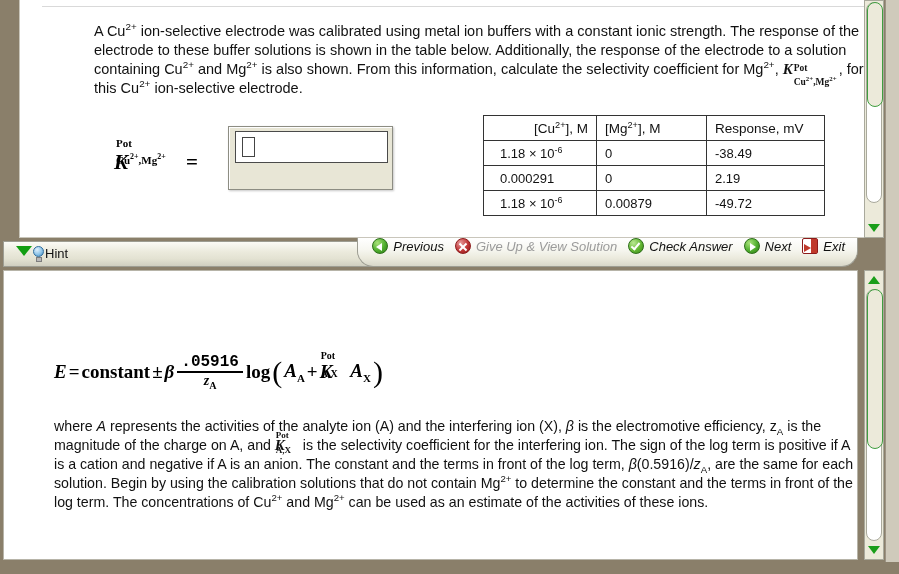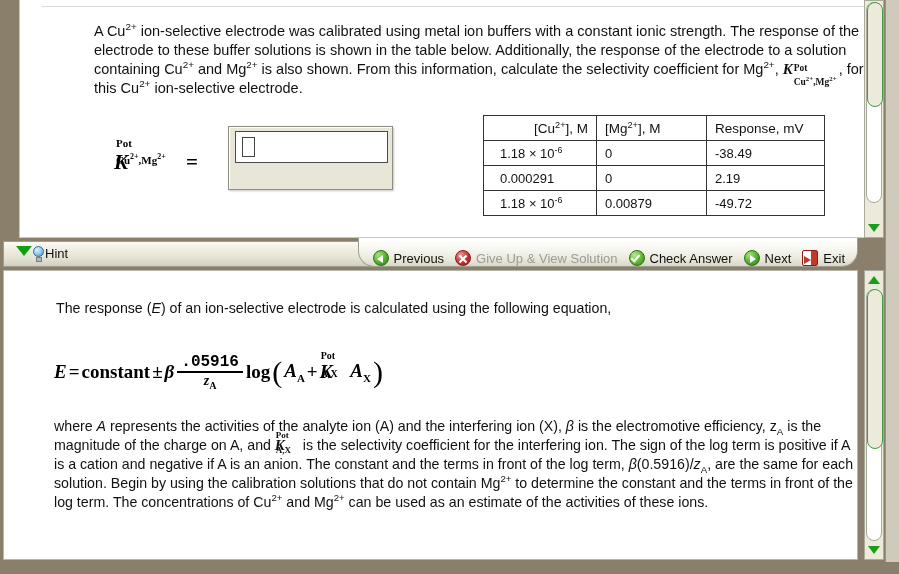--- a/index.html
+++ b/index.html
@@ -111,21 +111,21 @@
     border-top-right-radius:0;
     display:flex; align-items:center;
   }
   .toolbar-right {
     position:absolute; right:0; top:0px; height:29px;
     background:linear-gradient(to bottom,#ffffff 0%, #f7f7f1 40%, #ebeadd 72%, #d8d7c9 100%);
     border:1px solid #9d9d92;
     border-top:none;
     border-bottom-left-radius:16px;
     border-bottom-right-radius:16px;
-    display:flex; align-items:flex-end; padding:0 12px 0 14px; gap:11px;
+    display:flex; align-items:flex-start; padding:0 12px 16px 14px; gap:11px;font-style:italic;
   }
   .tb-item { display:flex; align-items:center; gap:5px; font-size:13px; color:#111; white-space:nowrap; cursor:default; }
   .tb-item.disabled { color:#9b9b9b; }
   .hint-group { display:flex; align-items:flex-start; padding-left:12px; }
   .hint-label { font-size:13px; color:#111; }
 
   .tri-down {
     width:0;height:0;border-left:8px solid transparent;border-right:8px solid transparent;
     border-top:10px solid #119e11;
   }
@@ -320,23 +320,20 @@
         <span class="ic-exit">
             <span class="door"></span>
             <span class="ar"></span>
           </span>
         <span>Exit</span>
       </div>
     </div>
   </div>
 
   <div class="hint-panel">
-    <div class="hint-body" style="top:28px;">
-      <span>The response (</span><em>E</em><span>) of an ion-selective electrode is calculated using the following equation,</span>
-    </div>
 
     <div class="eq-block" style="top:82px;">
       <span class="eq-it">E</span>
       <span>=</span>
       <span>constant</span>
       <span>±</span>
       <span class="eq-it">β</span>
       <span class="frac">
         <span class="num">.05916</span>
         <span class="bar"></span>

